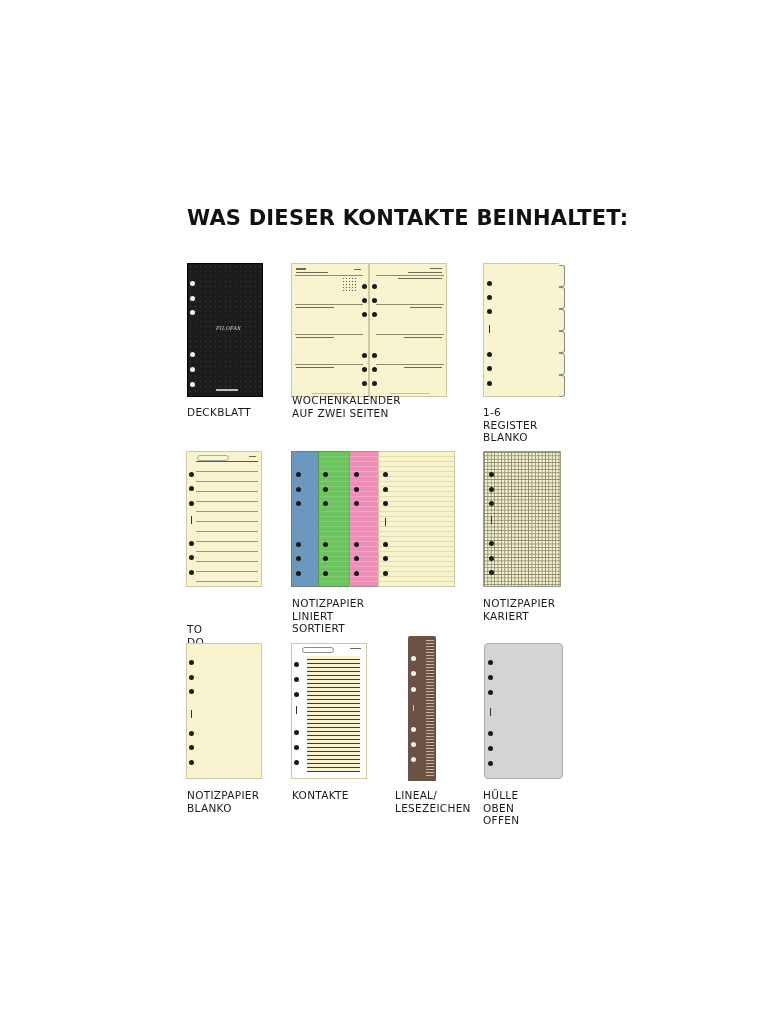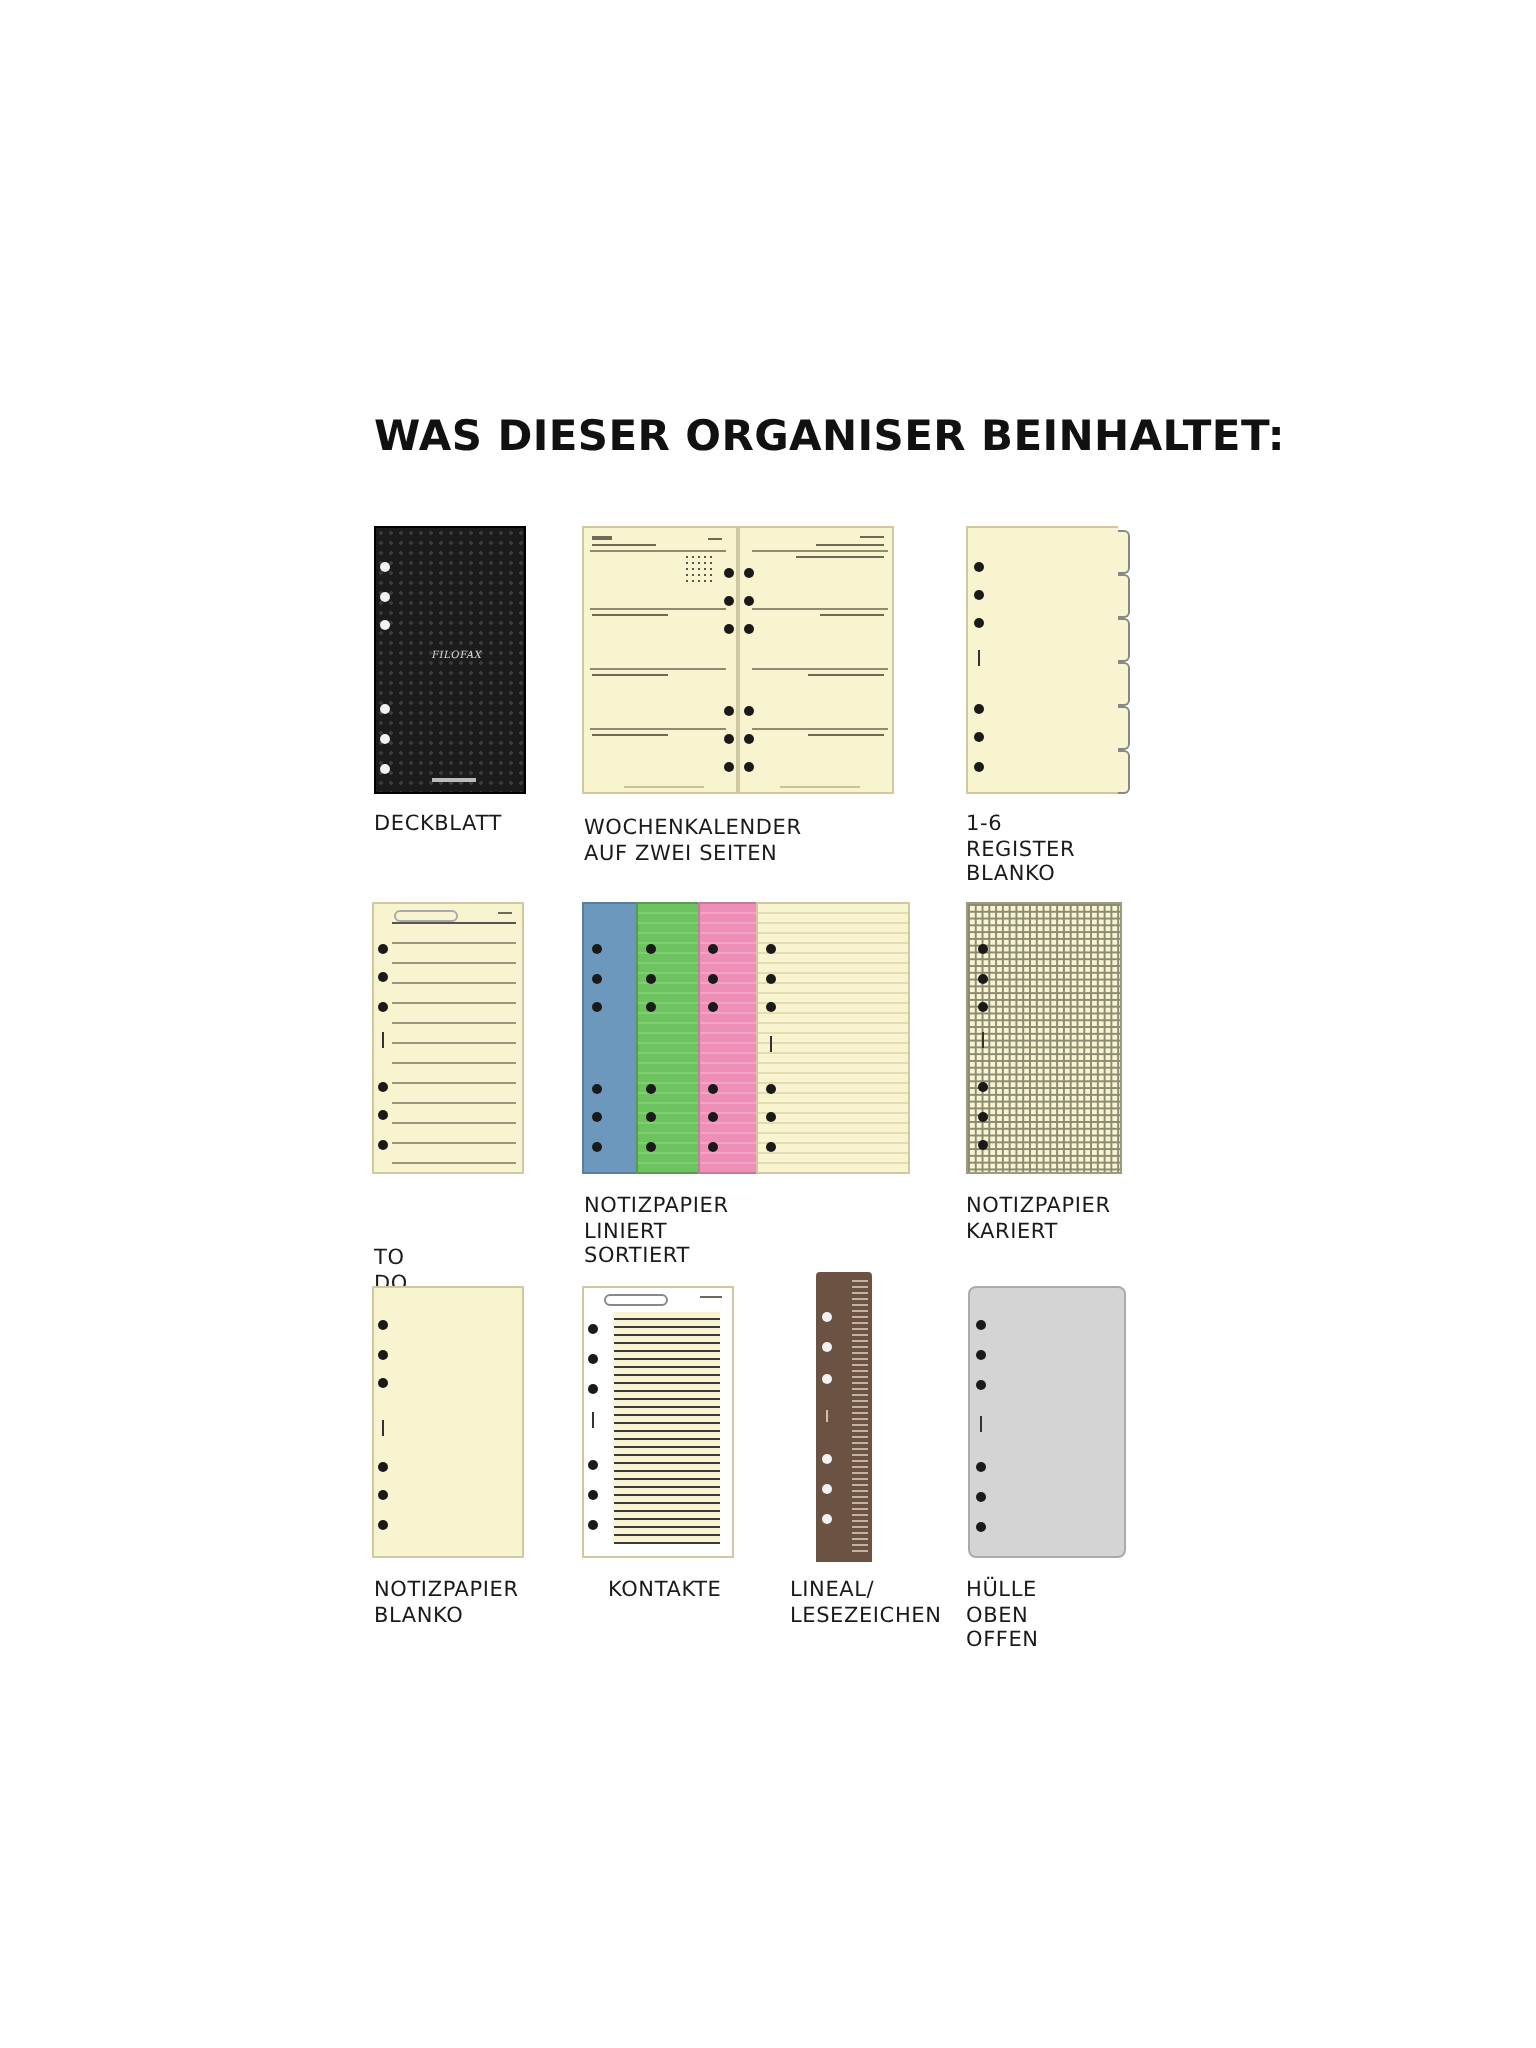--- a/index.html
+++ b/index.html
@@ -24,21 +24,21 @@
   .hole { position: absolute; width: 5px; height: 5px; border-radius: 50%; background: #1a1a1a; }
   .hole.white { background: #f2f2f2; }
   .logo-mark { position: absolute; width: 1px; height: 8px; background: #333; }
   .line { position: absolute; height: 1px; background: #8f8a70; }
   .lightline { position: absolute; height: 1px; background: #d6cfa8; }
   .txt-bar { position: absolute; height: 2px; background: #6f6a55; }
 </style>
 </head>
 <body>
 
-<div class="title">WAS DIESER ORGANISER BEINHALTET:</div>
+<div class="title">WAS DIESER KONTAKTE BEINHALTET:</div>
 
 <div class="item">
   <div class="sheet" style="left:187px;top:263px;width:76px;height:134px;background:#1c1c1c;border:1px solid #000;
               background-image:radial-gradient(#3a3a3a 0.8px, transparent 0.9px);background-size:5px 5px;">
     <div class="hole white" style="left:2px;top:17px"></div>
     <div class="hole white" style="left:2px;top:32px"></div>
     <div class="hole white" style="left:2px;top:46px"></div>
     <div class="hole white" style="left:2px;top:88px"></div>
     <div class="hole white" style="left:2px;top:103px"></div>
     <div class="hole white" style="left:2px;top:118px"></div>
@@ -82,21 +82,21 @@
     <div class="line" style="left:6px;top:100px;width:68px"></div>
     <div class="txt-bar" style="left:34px;top:103px;width:38px;height:1px"></div>
     <div class="hole" style="left:2px;top:20px"></div>
     <div class="hole" style="left:2px;top:34px"></div>
     <div class="hole" style="left:2px;top:48px"></div>
     <div class="hole" style="left:2px;top:89px"></div>
     <div class="hole" style="left:2px;top:103px"></div>
     <div class="hole" style="left:2px;top:117px"></div>
     <div class="line" style="left:20px;top:129px;width:40px;background:#c9c19a"></div>
   </div>
-  <div class="label" style="left:292px;top:408px">WOCHENKALENDER
+  <div class="label" style="left:292px;top:394px">WOCHENKALENDER
 AUF ZWEI SEITEN</div>
 </div>
 
 <div class="item">
   <div class="sheet cream" style="left:483px;top:263px;width:76px;height:134px;border-right:none;">
     <div class="hole" style="left:3px;top:17px"></div>
     <div class="hole" style="left:3px;top:31px"></div>
     <div class="hole" style="left:3px;top:45px"></div>
     <div class="logo-mark" style="left:5px;top:61px"></div>
     <div class="hole" style="left:3px;top:88px"></div>
@@ -220,21 +220,21 @@
     <div style="position:absolute;left:10px;top:3px;width:30px;height:4px;border:1px solid #888;border-radius:3px"></div>
     <div class="txt-bar" style="left:58px;top:4px;width:11px;height:1px"></div>
     <div class="hole" style="left:2px;top:18px"></div>
       <div class="hole" style="left:2px;top:33px"></div>
       <div class="hole" style="left:2px;top:48px"></div>
     <div class="logo-mark" style="left:4px;top:62px"></div>
     <div class="hole" style="left:2px;top:86px"></div>
       <div class="hole" style="left:2px;top:101px"></div>
       <div class="hole" style="left:2px;top:116px"></div>
   </div>
-  <div class="label" style="left:304px;top:789px">KONTAKTE</div>
+  <div class="label" style="left:292px;top:789px">KONTAKTE</div>
 </div>
 
 <div class="item">
   <div class="sheet" style="left:408px;top:636px;width:28px;height:145px;background:#6b5243;border-radius:2px 2px 0 0;">
     <div style="position:absolute;right:2px;top:4px;width:8px;height:137px;
                 background-image:repeating-linear-gradient(#d8cbb8 0 1px,transparent 1px 3px);opacity:0.8"></div>
     <div class="hole white" style="left:3px;top:20px"></div>
       <div class="hole white" style="left:3px;top:35px"></div>
       <div class="hole white" style="left:3px;top:51px"></div>
     <div style="position:absolute;left:5px;top:69px;width:1px;height:6px;background:#d0c0b0"></div>

